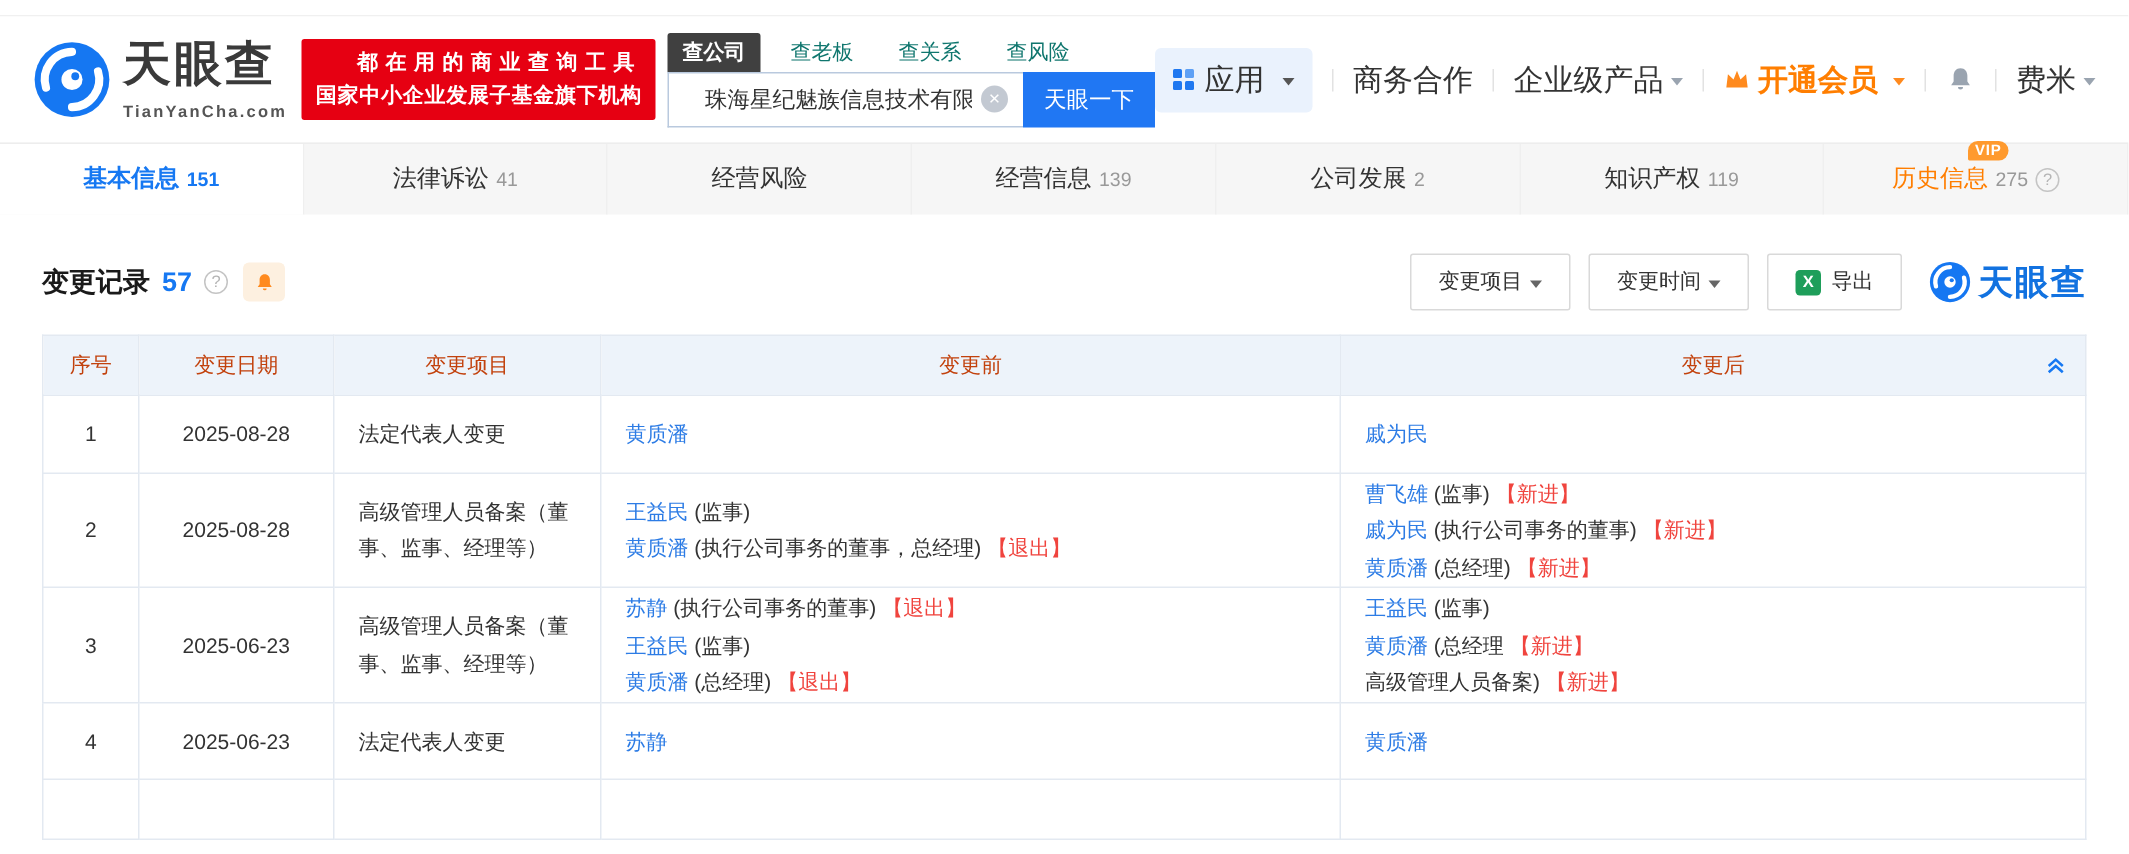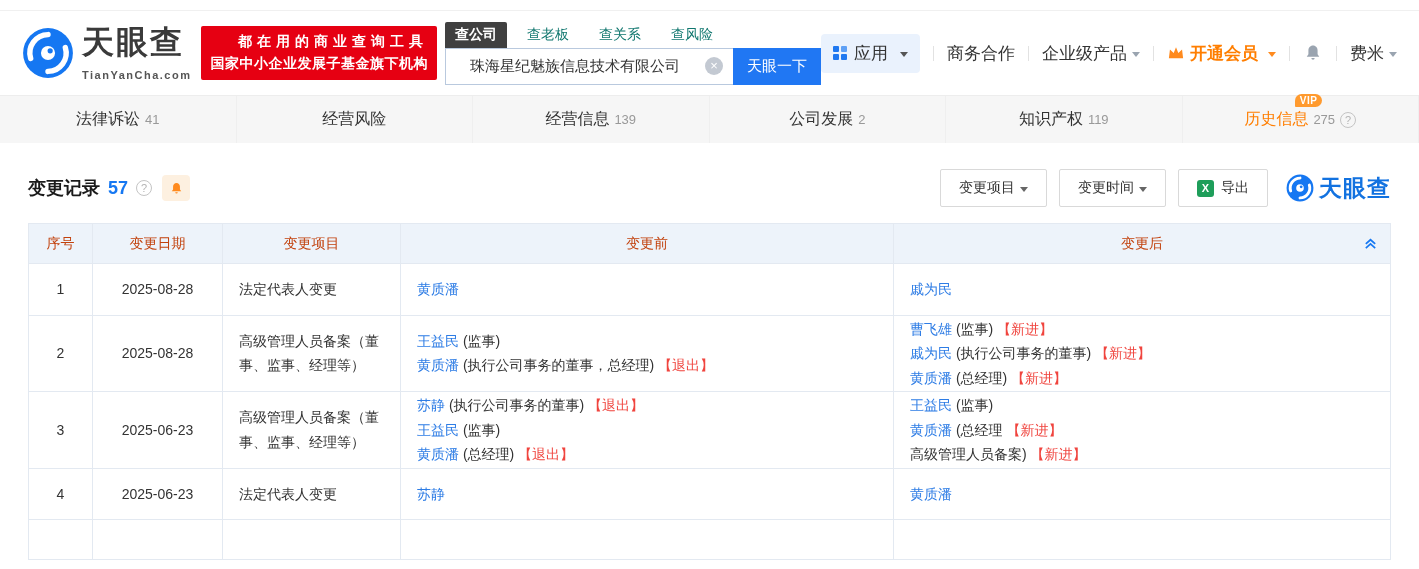--- a/index.html
+++ b/index.html
@@ -25,21 +25,21 @@
   .search-row { display:flex; height:37px; }
   .search-box { flex:1; position:relative; }
   .search-input { width:100%; height:100%; border:1px solid #b9c9de; border-right:none;
     padding:0 34px 0 24px; font-size:15px; color:#333; outline:none;
     font-family:Liberation Sans, sans-serif; }
   .clear-ic { position:absolute; right:10px; top:9px; width:18px; height:18px; border-radius:50%;
     background:#c3c9d2; color:#fff; font-size:13px; line-height:18px; text-align:center; cursor:pointer; }
   .search-btn { width:88px; background:#2077f3; color:#fff; border:none; font-size:15px;
     cursor:pointer; font-family:inherit; }
 
-  .hnav { margin-left:auto; display:flex; align-items:center; font-size:17px; white-space:nowrap;justify-content:space-between; }
+  .hnav { margin-left:auto; display:flex; align-items:center; font-size:20px; white-space:nowrap;justify-content:space-between; }
   .hnav .divider { width:1px; height:15px; background:#e2e2e2; margin:0 13px; }
   .apps-chip { background:#eaf2fd; border-radius:4px; padding:8px 12px; display:flex;
     align-items:center; gap:7px; cursor:pointer; }
   .grid-ic { display:inline-grid; grid-template-columns:6px 6px; grid-template-rows:6px 6px; gap:2px; }
   .grid-ic i { background:#1f78f0; border-radius:1px; }
   .grid-ic i:nth-child(2) { background:#5ea0f5; }
   .caret { display:inline-block; width:0; height:0; border:4px solid transparent;
     border-top:5px solid currentColor; margin-left:5px; position:relative; top:3px; }
   .caret.gray { color:#9aa4b0; }
   .nav-item { cursor:pointer; display:flex; align-items:center; }
@@ -163,20 +163,24 @@
     </svg>
     <span class="divider"></span>
     <div class="nav-item">
       <span>费米</span>
       <span class="caret gray"></span>
     </div>
   </div>
 </div>
 
 <div class="tabbar" id="tabbar">
+    <div class="tab active">
+      <span class="lblwrap"><span>基本信息</span></span>
+      <span class="cnt">151</span>
+    </div>
     <div class="tab">
       <span class="lblwrap"><span>法律诉讼</span></span>
       <span class="cnt">41</span>
     </div>
     <div class="tab">
       <span class="lblwrap"><span>经营风险</span></span>
     </div>
     <div class="tab">
       <span class="lblwrap"><span>经营信息</span></span>
       <span class="cnt">139</span>

